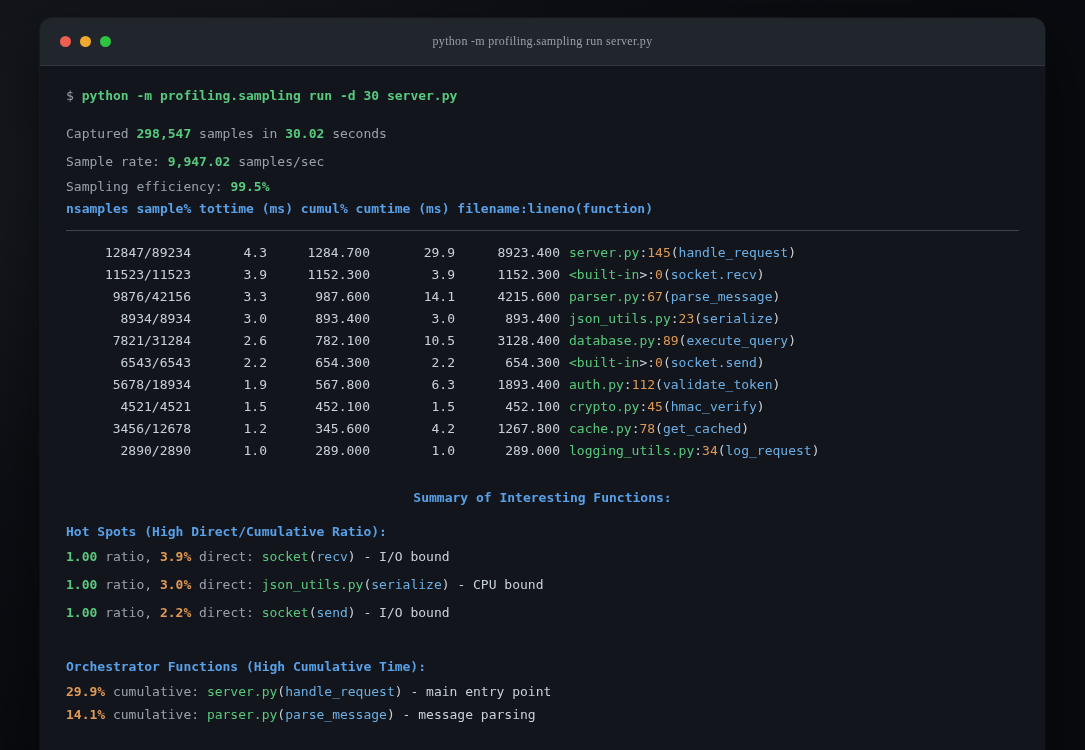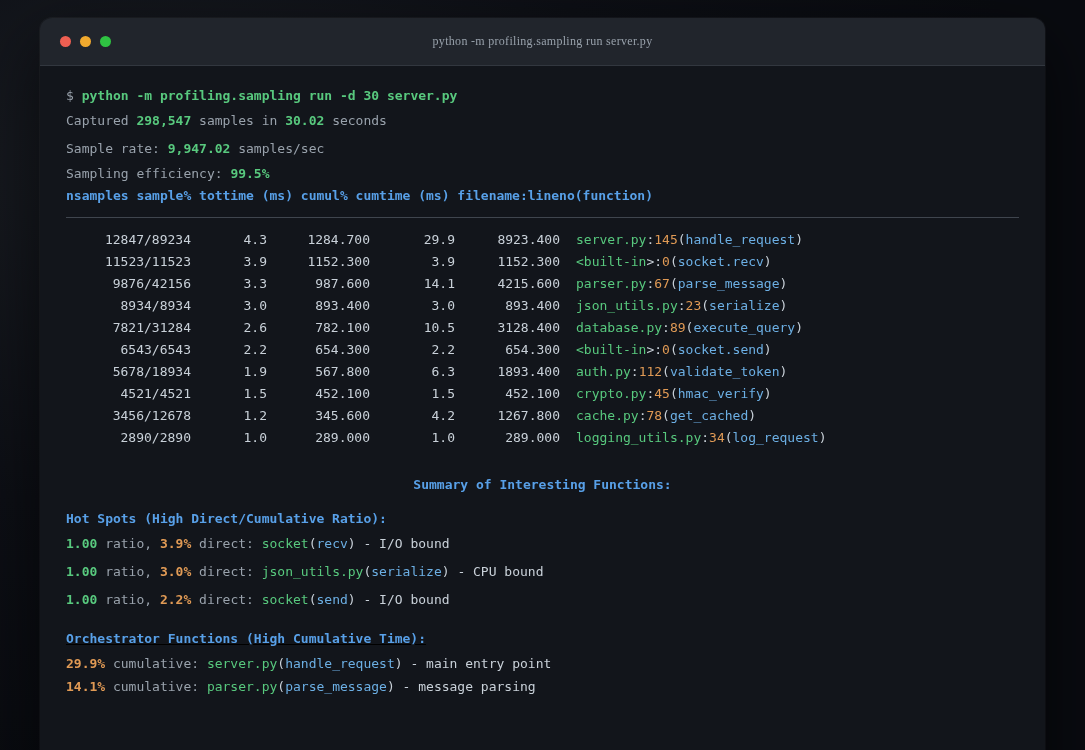--- a/index.html
+++ b/index.html
@@ -28,21 +28,21 @@
   }
   .term{
     padding:19px 26px 0 26px;
     font-size:13px;line-height:22px;
     font-family:"DejaVu Sans Mono", monospace;
   }
   .line{white-space:pre;height:22px}
   .row{display:flex}
   .col{display:inline-block;text-align:right;white-space:pre}
   .c0{width:125px}.c1{width:76px}.c2{width:103px}.c3{width:85px}.c4{width:105px}
-  .fn{margin-left:16px;white-space:pre}
+  .fn{margin-left:9px;white-space:pre}
   .divider{height:0;border-top:1px solid var(--divider);margin:10px 0 11px 0}
   .green{color:var(--green)}
   .muted{color:var(--muted)}
   .fg{color:var(--fg)}
   .blue{color:var(--blue)}
   .hblue{color:var(--hblue)}
   .orange{color:var(--orange)}
   .b{font-weight:bold}
 </style>
 </head>
@@ -52,37 +52,37 @@
   <div class="titlebar">
     <div class="lights">
       <span class="light" style="background: rgb(238, 95, 82);"></span>
       <span class="light" style="background: rgb(240, 169, 46);"></span>
       <span class="light" style="background: rgb(47, 195, 66);"></span>
     </div>
     <div class="title">python -m profiling.sampling run server.py</div>
   </div>
   <div class="term">
       <div class="line"><span class="muted">$ </span><span class="green b">python -m profiling.sampling run -d 30 server.py</span></div>
-      <div class="line" style="margin-top: 3px;"><span class="muted">Captured </span><span class="green b">298,547</span><span class="muted"> samples in </span><span class="green b">30.02</span><span class="muted"> seconds</span></div>
+      <div class="line" style="margin-top: 16px;"><span class="muted">Captured </span><span class="green b">298,547</span><span class="muted"> samples in </span><span class="green b">30.02</span><span class="muted"> seconds</span></div>
       <div class="line" style="margin-top: 6px;"><span class="muted">Sample rate: </span><span class="green b">9,947.02</span><span class="muted"> samples/sec</span></div>
       <div class="line" style="margin-top: 3px;"><span class="muted">Sampling efficiency: </span><span class="green b">99.5%</span></div>
       <div class="line"><span class="hblue b">nsamples sample% tottime (ms) cumul% cumtime (ms) filename:lineno(function)</span></div>
       <div class="divider"></div>
       <div class="line row"><span class="col c0 fg">12847/89234</span><span class="col c1 fg">4.3</span><span class="col c2 fg">1284.700</span><span class="col c3 fg">29.9</span><span class="col c4 fg">8923.400</span><span class="fn"><span class="green">server.py</span><span class="fg">:</span><span class="orange">145</span><span class="fg">(</span><span class="blue">handle_request</span><span class="fg">)</span></span></div>
       <div class="line row"><span class="col c0 fg">11523/11523</span><span class="col c1 fg">3.9</span><span class="col c2 fg">1152.300</span><span class="col c3 fg">3.9</span><span class="col c4 fg">1152.300</span><span class="fn"><span class="green">&lt;built-in</span><span class="fg">&gt;:</span><span class="orange">0</span><span class="fg">(</span><span class="blue">socket.recv</span><span class="fg">)</span></span></div>
       <div class="line row"><span class="col c0 fg">9876/42156</span><span class="col c1 fg">3.3</span><span class="col c2 fg">987.600</span><span class="col c3 fg">14.1</span><span class="col c4 fg">4215.600</span><span class="fn"><span class="green">parser.py</span><span class="fg">:</span><span class="orange">67</span><span class="fg">(</span><span class="blue">parse_message</span><span class="fg">)</span></span></div>
       <div class="line row"><span class="col c0 fg">8934/8934</span><span class="col c1 fg">3.0</span><span class="col c2 fg">893.400</span><span class="col c3 fg">3.0</span><span class="col c4 fg">893.400</span><span class="fn"><span class="green">json_utils.py</span><span class="fg">:</span><span class="orange">23</span><span class="fg">(</span><span class="blue">serialize</span><span class="fg">)</span></span></div>
       <div class="line row"><span class="col c0 fg">7821/31284</span><span class="col c1 fg">2.6</span><span class="col c2 fg">782.100</span><span class="col c3 fg">10.5</span><span class="col c4 fg">3128.400</span><span class="fn"><span class="green">database.py</span><span class="fg">:</span><span class="orange">89</span><span class="fg">(</span><span class="blue">execute_query</span><span class="fg">)</span></span></div>
       <div class="line row"><span class="col c0 fg">6543/6543</span><span class="col c1 fg">2.2</span><span class="col c2 fg">654.300</span><span class="col c3 fg">2.2</span><span class="col c4 fg">654.300</span><span class="fn"><span class="green">&lt;built-in</span><span class="fg">&gt;:</span><span class="orange">0</span><span class="fg">(</span><span class="blue">socket.send</span><span class="fg">)</span></span></div>
       <div class="line row"><span class="col c0 fg">5678/18934</span><span class="col c1 fg">1.9</span><span class="col c2 fg">567.800</span><span class="col c3 fg">6.3</span><span class="col c4 fg">1893.400</span><span class="fn"><span class="green">auth.py</span><span class="fg">:</span><span class="orange">112</span><span class="fg">(</span><span class="blue">validate_token</span><span class="fg">)</span></span></div>
       <div class="line row"><span class="col c0 fg">4521/4521</span><span class="col c1 fg">1.5</span><span class="col c2 fg">452.100</span><span class="col c3 fg">1.5</span><span class="col c4 fg">452.100</span><span class="fn"><span class="green">crypto.py</span><span class="fg">:</span><span class="orange">45</span><span class="fg">(</span><span class="blue">hmac_verify</span><span class="fg">)</span></span></div>
       <div class="line row"><span class="col c0 fg">3456/12678</span><span class="col c1 fg">1.2</span><span class="col c2 fg">345.600</span><span class="col c3 fg">4.2</span><span class="col c4 fg">1267.800</span><span class="fn"><span class="green">cache.py</span><span class="fg">:</span><span class="orange">78</span><span class="fg">(</span><span class="blue">get_cached</span><span class="fg">)</span></span></div>
       <div class="line row"><span class="col c0 fg">2890/2890</span><span class="col c1 fg">1.0</span><span class="col c2 fg">289.000</span><span class="col c3 fg">1.0</span><span class="col c4 fg">289.000</span><span class="fn"><span class="green">logging_utils.py</span><span class="fg">:</span><span class="orange">34</span><span class="fg">(</span><span class="blue">log_request</span><span class="fg">)</span></span></div>
       <div class="line" style="margin-top: 25px; text-align: center;"><span class="hblue b">Summary of Interesting Functions:</span></div>
       <div class="line" style="margin-top: 12px;"><span class="hblue b">Hot Spots (High Direct/Cumulative Ratio):</span></div>
       <div class="line" style="margin-top: 3px;"><span class="green b">1.00</span><span class="muted"> ratio, </span><span class="orange b">3.9%</span><span class="muted"> direct: </span><span class="green">socket</span><span class="fg">(</span><span class="blue">recv</span><span class="fg">)</span><span class="fg"> - I/O bound</span></div>
       <div class="line" style="margin-top: 6px;"><span class="green b">1.00</span><span class="muted"> ratio, </span><span class="orange b">3.0%</span><span class="muted"> direct: </span><span class="green">json_utils.py</span><span class="fg">(</span><span class="blue">serialize</span><span class="fg">)</span><span class="fg"> - CPU bound</span></div>
       <div class="line" style="margin-top: 6px;"><span class="green b">1.00</span><span class="muted"> ratio, </span><span class="orange b">2.2%</span><span class="muted"> direct: </span><span class="green">socket</span><span class="fg">(</span><span class="blue">send</span><span class="fg">)</span><span class="fg"> - I/O bound</span></div>
-      <div class="line" style="margin-top: 17px; text-decoration: underline;"><span class="hblue b">Orchestrator Functions (High Cumulative Time):</span></div>
+      <div class="line" style="margin-top: 32px;"><span class="hblue b">Orchestrator Functions (High Cumulative Time):</span></div>
       <div class="line" style="margin-top: 3px;"><span class="orange b">29.9%</span><span class="muted"> cumulative: </span><span class="green">server.py</span><span class="fg">(</span><span class="blue">handle_request</span><span class="fg">)</span><span class="fg"> - main entry point</span></div>
       <div class="line" style="margin-top: 1px;"><span class="orange b">14.1%</span><span class="muted"> cumulative: </span><span class="green">parser.py</span><span class="fg">(</span><span class="blue">parse_message</span><span class="fg">)</span><span class="fg"> - message parsing</span></div>
     </div>
 </div>
 
 </body></html>

